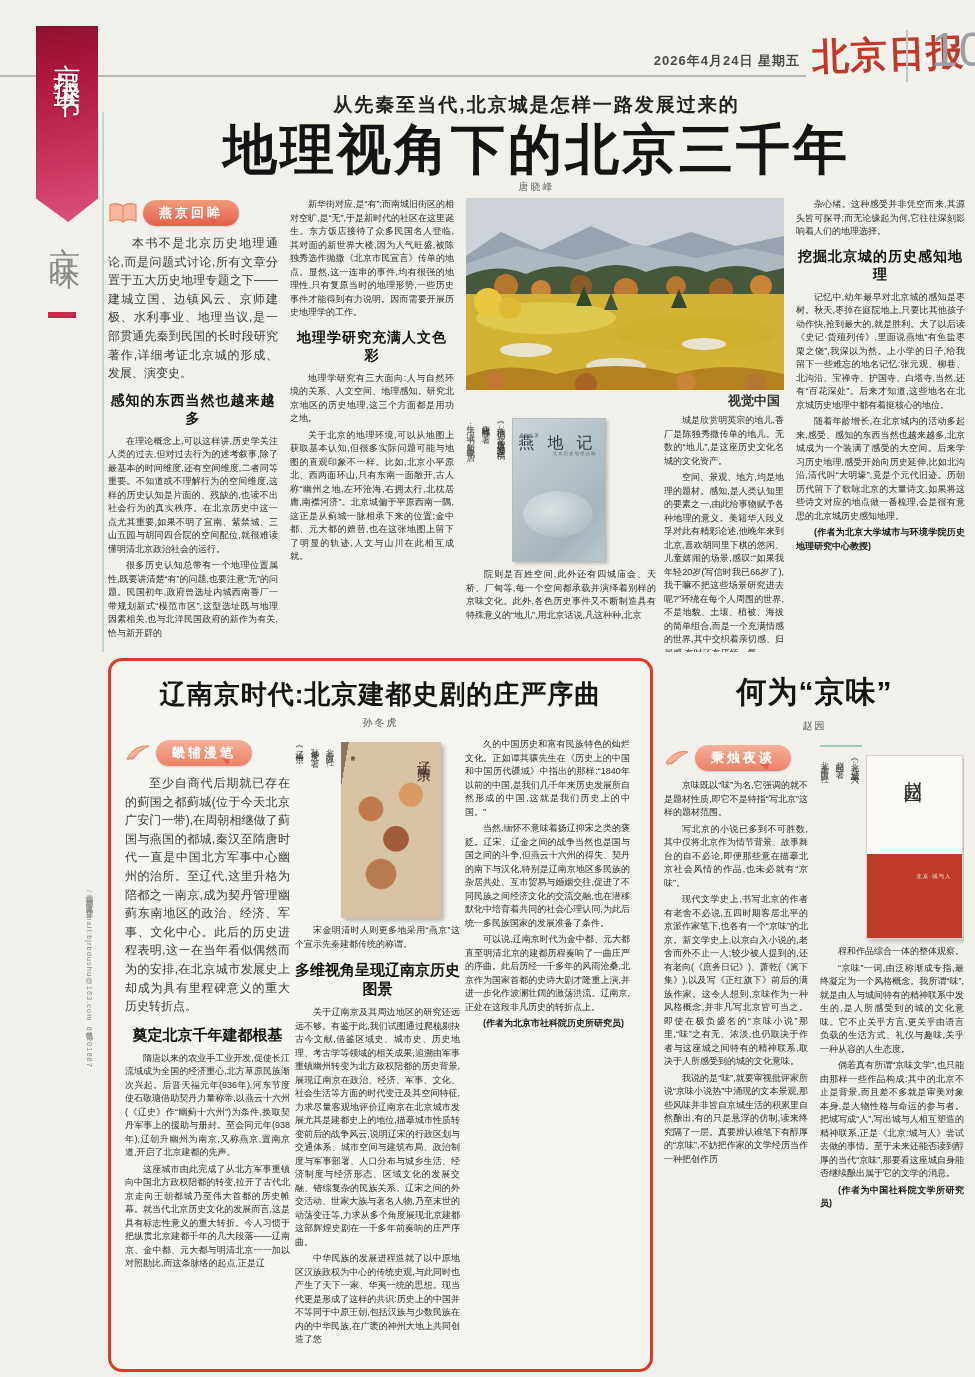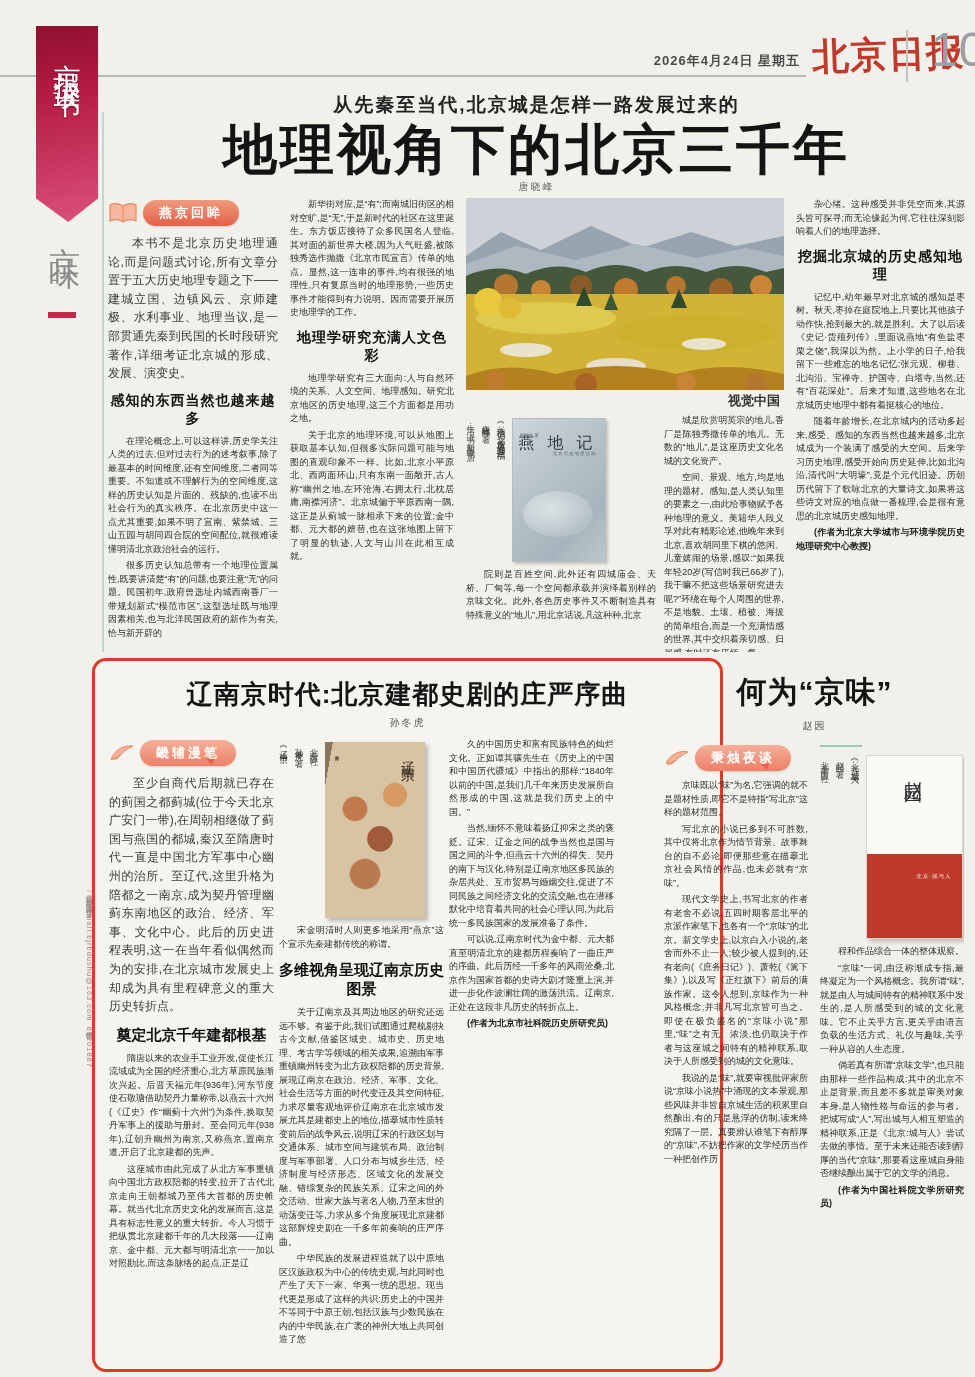--- a/index.html
+++ b/index.html
@@ -70,21 +70,21 @@
              font-size:14px;color:#3a2d20;letter-spacing:3px;}
   .cover2 .a{position:absolute;top:10px;left:10px;writing-mode:vertical-rl;font-size:4.5px;color:#4a3a2c;}
   .cover3{width:95px;height:182px;flex:none;position:relative;background:#fbfaf6;border:1px solid #d8d5cf;
           box-shadow:3px 3px 4px rgba(0,0,0,.2);}
   .cover3 .name{position:absolute;top:10px;left:50%;transform:translateX(-50%);writing-mode:vertical-rl;
                 font-family:"DejaVu Serif",serif;font-size:19px;color:#2a2a2a;letter-spacing:4px;}
   .cover3 .red{position:absolute;left:0;right:0;bottom:0;height:46%;background:#bf3a2b;}
   .cover3 .sub{position:absolute;bottom:58px;right:10px;font-size:5.5px;color:#f4ded8;letter-spacing:1px;}
   .tealbar{width:42px;height:2px;background:#9fc9bf;margin:2px 0 8px;}
   
-  .redbox{left:92px;top:658px;width:631px;height:714px;border:3px solid #dd3b28;border-radius:14px;
+  .redbox{left:108px;top:658px;width:545px;height:714px;border:3px solid #dd3b28;border-radius:14px;
           box-sizing:border-box;padding:10px 14px;background:rgba(255,255,255,.25);}
   .box-title{text-align:center;font-size:26px;font-weight:900;color:#141414;letter-spacing:1px;margin-top:6px;}
   .box-byline{text-align:center;font-size:10px;color:#555;letter-spacing:2px;margin:4px 0 8px;}
   .box-cols{display:flex;gap:5px;height:606px;overflow:hidden;}
   .bc{width:165px;overflow:hidden;}
   .colhead2{font-size:15px;font-weight:bold;text-align:center;margin:10px 0 7px;color:#111;}
   
   .rart{left:664px;top:658px;width:301px;height:714px;}
   .r-title{text-align:center;font-size:30px;font-weight:900;color:#141414;letter-spacing:1px;margin-top:14px;}
   .r-byline{text-align:center;font-size:10px;color:#555;letter-spacing:2px;margin:6px 0 10px;}

